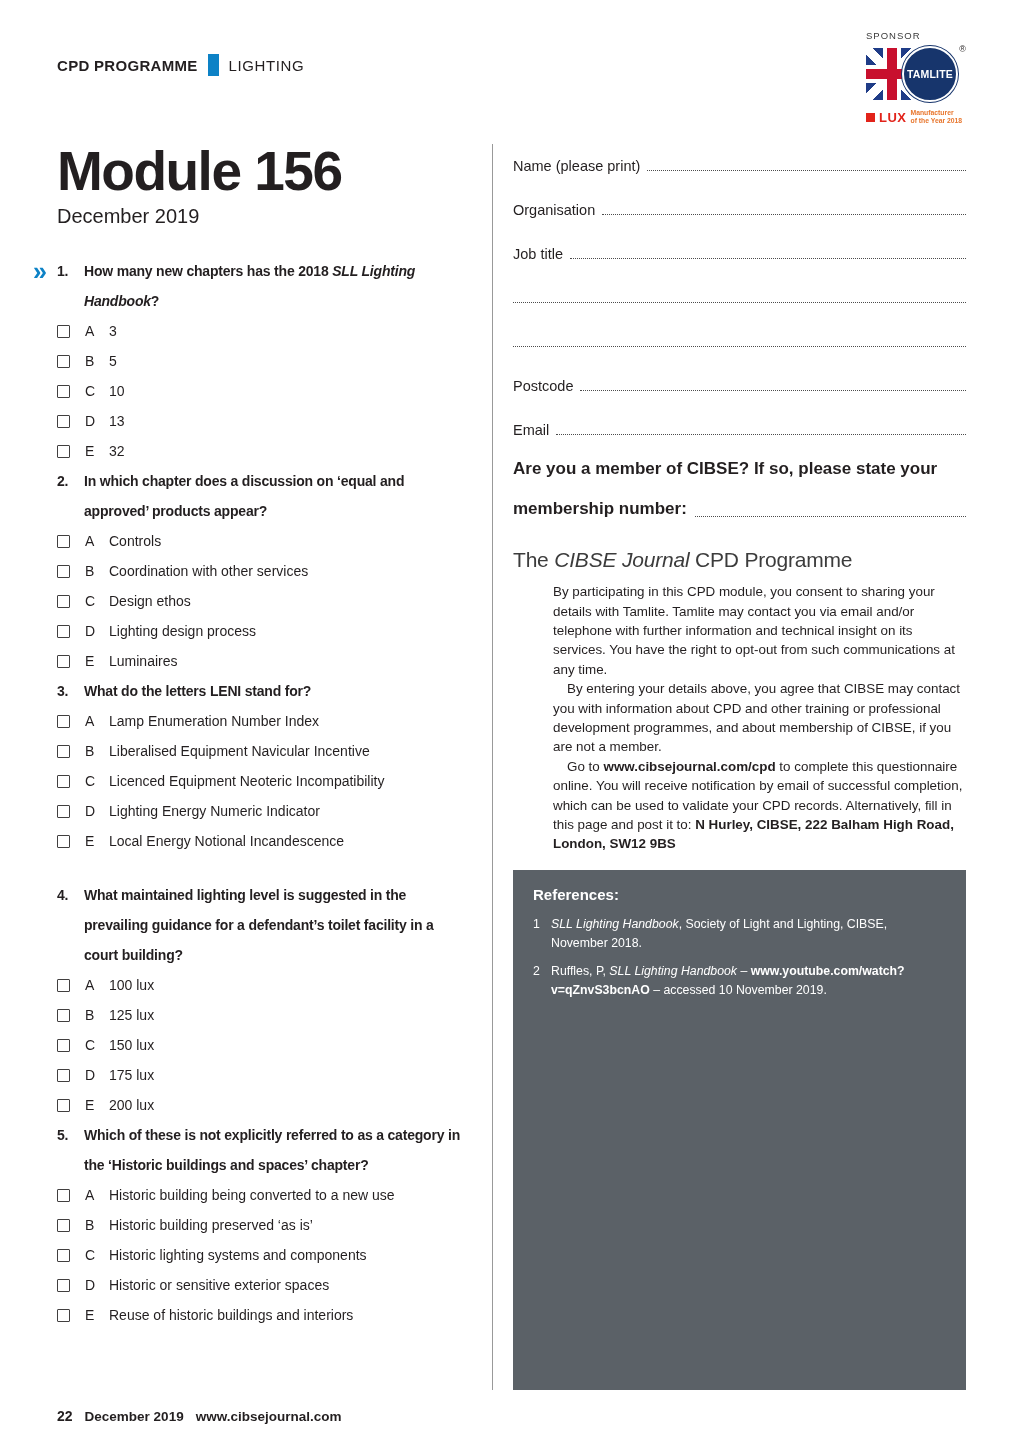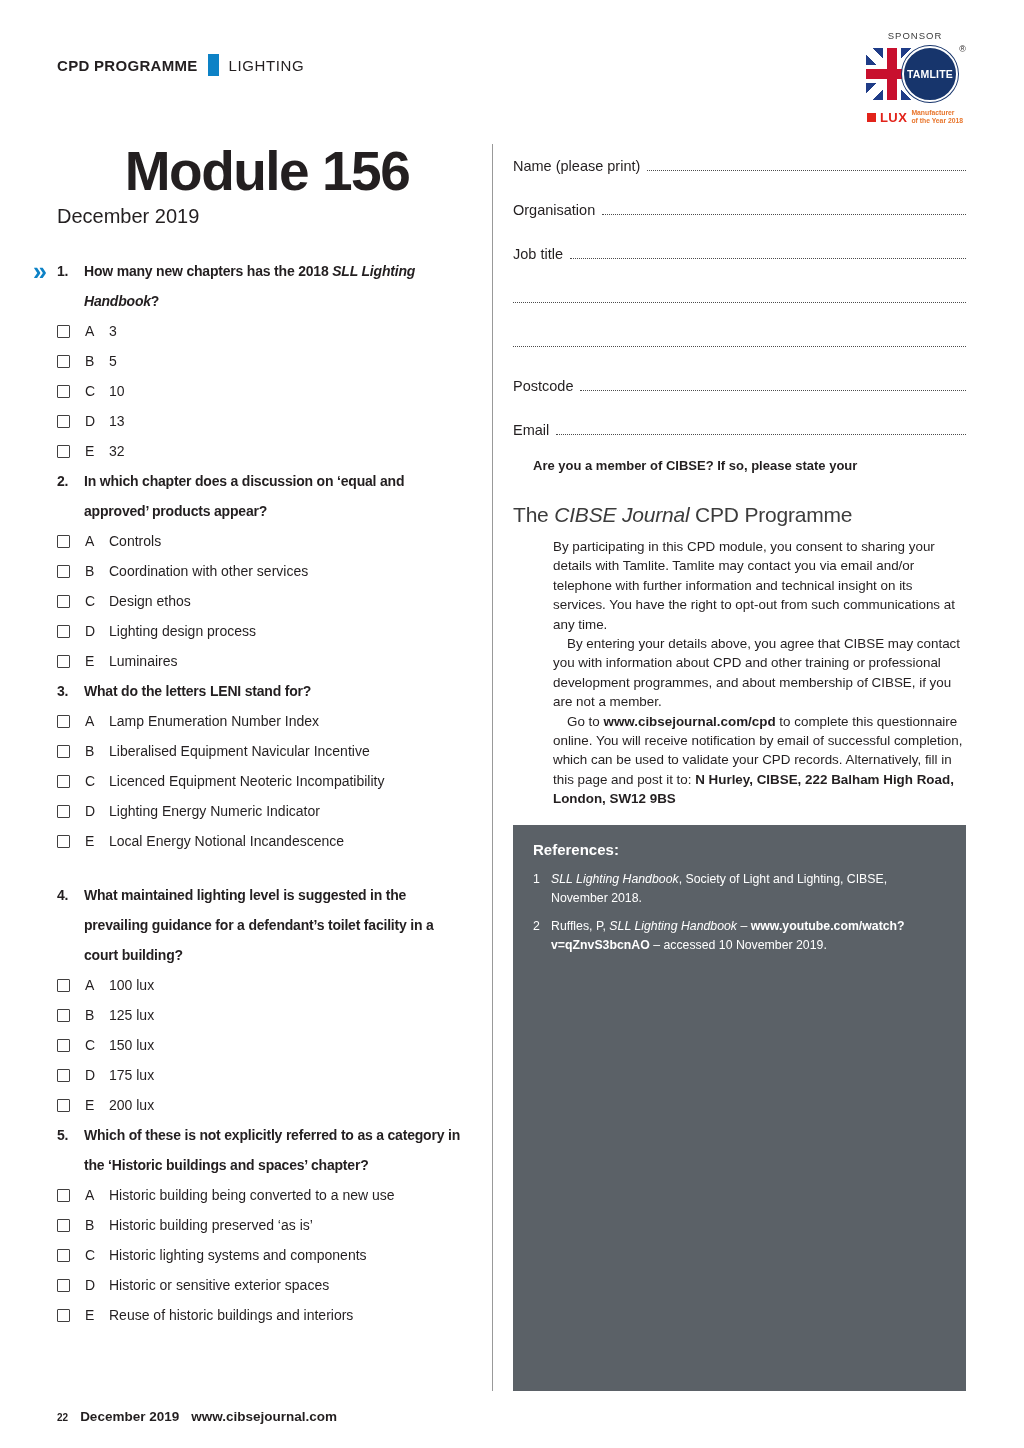--- a/index.html
+++ b/index.html
@@ -17,21 +17,21 @@
     background:#fff;
   }
 
   
   .header { display:flex; justify-content:space-between; align-items:flex-start; height:106px; }
   .brand { display:flex; align-items:center; gap:10px; margin-top:24px; }
   .brand .cpd { font-size:15px; font-weight:700; letter-spacing:.3px; }
   .brand .bar { width:11px; height:22px; background:var(--accent,#0d82c6); }
   .brand .topic { font-size:15px; letter-spacing:.6px; }
 
-  .sponsor { display:flex; flex-direction:column; align-items:center; }
+  .sponsor { display:flex; flex-direction:column; align-items:flex-start; }
   .sponsor-label { font-size:9.5px; letter-spacing:1px; color:#3a3a3a; margin-bottom:5px; margin-right:2px; }
   .logo-row { position:relative; display:flex; align-items:center; padding-right:8px; }
   .flag {
     width:52px; height:52px; border-radius:8px; flex:none;
     background:
       linear-gradient(to right, transparent 41%, #c8102e 41% 59%, transparent 59%),
       linear-gradient(to bottom, transparent 41%, #c8102e 41% 59%, transparent 59%),
       linear-gradient(to right, transparent 32%, #ffffff 32% 68%, transparent 68%),
       linear-gradient(to bottom, transparent 32%, #ffffff 32% 68%, transparent 68%),
       linear-gradient(45deg, transparent 44%, #ffffff 44% 56%, transparent 56%),
@@ -52,61 +52,61 @@
   .lux-brand { color:#e2231a; font-weight:700; font-size:13px; letter-spacing:.5px; }
   .lux-award { font-size:6.8px; color:#e8762d; line-height:1.2; text-align:left; font-weight:700; }
 
   
   .columns { display:flex; flex:1; margin-top:8px; align-items:stretch; }
   .left-col { width:420px; flex:none; }
   .divider { width:1px; background:#999; margin-left:15px; flex:none; }
   .right-col { flex:1; padding-left:20px; display:flex; flex-direction:column; }
 
   
-  h1.module-title { font-size:55px; font-weight:700; letter-spacing:-1.5px; line-height:1; color:#231f20;text-align:center; }
+  h1.module-title { font-size:55px; font-weight:700; letter-spacing:-1.5px; line-height:1; color:#231f20; }
   .subtitle { font-size:20px; margin-top:6px; }
   .questions { margin-top:28px; }
   .q-head { position:relative; display:flex; font-weight:700; font-size:14px; line-height:30px; letter-spacing:-0.2px; }
   .q-num { width:27px; flex:none; }
   .q-text { flex:1; padding-right:6px; }
   .chevron { position:absolute; left:-24px; top:0; color:var(--accent,#0d82c6); font-size:25px; font-weight:700; line-height:30px; }
   .option { display:flex; align-items:center; height:30px; font-size:14px; }
   .checkbox { width:13px; height:13px; border:1.5px solid #413f3f; background:#fff; flex:none; border-radius:1px; }
   .opt-letter { margin-left:15px; width:24px; flex:none; }
   .opt-text { flex:1; }
   .question.gap-before { margin-top:24px; }
 
   
   .form-area { margin-top:2px; }
   .form-row { display:flex; align-items:flex-end; height:44px; font-size:14.5px; }
   .form-row:first-child { height:28px; }
   .form-row .dots { flex:1; border-bottom:1.6px dotted #4c4c4c; margin-left:7px; margin-bottom:3px; height:2px; }
   .form-row.blank .dots { margin-left:0; }
 
-  .membership { margin-top:20px; font-weight:700; font-size:13px; line-height:1.3;margin-left:20px; }
+  .membership { margin-top:20px; font-weight:700; font-size:17px; line-height:1.3; }
   .membership .line2 { display:flex; align-items:flex-end; margin-top:18px; }
   .membership .dots { flex:1; border-bottom:1.6px dotted #4c4c4c; margin-left:8px; margin-bottom:3px; height:2px; }
 
   
   .cpd-heading { margin-top:28px; font-size:21px; font-weight:400; color:#3c3c3c; letter-spacing:-0.2px; }
   .cpd-body { margin-top:10px; font-size:13.4px; line-height:19.4px;margin-left:40px; }
   .cpd-body p { margin:0; }
   .cpd-body p.indent { text-indent:14px; }
   .inline-checkbox { display:inline-block; width:12px; height:12px; border:1.4px solid #333; vertical-align:-2px; background:#fff; }
 
   
   .references { flex:1; margin-top:16px; background:var(--refs,#5b6167); color:#ffffff; padding:16px 20px; }
   .ref-heading { font-size:15px; font-weight:700; margin-bottom:12px; }
   .ref-item { display:flex; font-size:12.3px; line-height:1.55; margin-bottom:9px; }
   .ref-num { width:18px; flex:none; }
   .ref-text { flex:1; }
 
   
   .footer { display:flex; align-items:baseline; gap:12px; margin-top:auto; padding-top:18px; font-weight:700; }
-  .footer .pagenum { font-size:10px; }
+  .footer .pagenum { font-size:14px; }
   .footer .date, .footer .url { font-size:13.5px; }
 </style>
 </head>
 <body>
 
 <div class="page">
 
   <div class="header">
     <div class="brand">
       <span class="cpd">CPD PROGRAMME</span>
@@ -333,20 +333,24 @@
           <span class="dots"></span>
         </div>
         <div class="form-row">
           <span>Email</span>
           <span class="dots"></span>
         </div>
       </div>
 
       <div class="membership">
         <div>Are you a member of CIBSE? If so, please state your</div>
+        <div class="line2">
+          <span>membership number:</span>
+          <span class="dots"></span>
+        </div>
       </div>
 
       <h2 class="cpd-heading"><span>The </span><span style="font-style: italic;">CIBSE Journal</span><span> CPD Programme</span></h2>
 
       <div class="cpd-body">
         <p><span>By participating in this CPD module, you consent to sharing your details with Tamlite. Tamlite may contact you via email and/or telephone with further information and technical insight on its services. You have the right to opt-out from such communications at any time.</span></p>
         <p class="indent"><span>By entering your details above, you agree that CIBSE may contact you with information about CPD and other training or professional development programmes, and about membership of CIBSE, if you are not a member.</span></p>
         <p class="indent"><span>Go to </span><span style="font-weight: 700;">www.cibsejournal.com/cpd</span><span> to complete this questionnaire online. You will receive notification by email of successful completion, which can be used to validate your CPD records. Alternatively, fill in this page and post it to: </span><span style="font-weight: 700;">N Hurley, CIBSE, 222 Balham High Road, London, SW12 9BS</span></p>
       </div>
 

